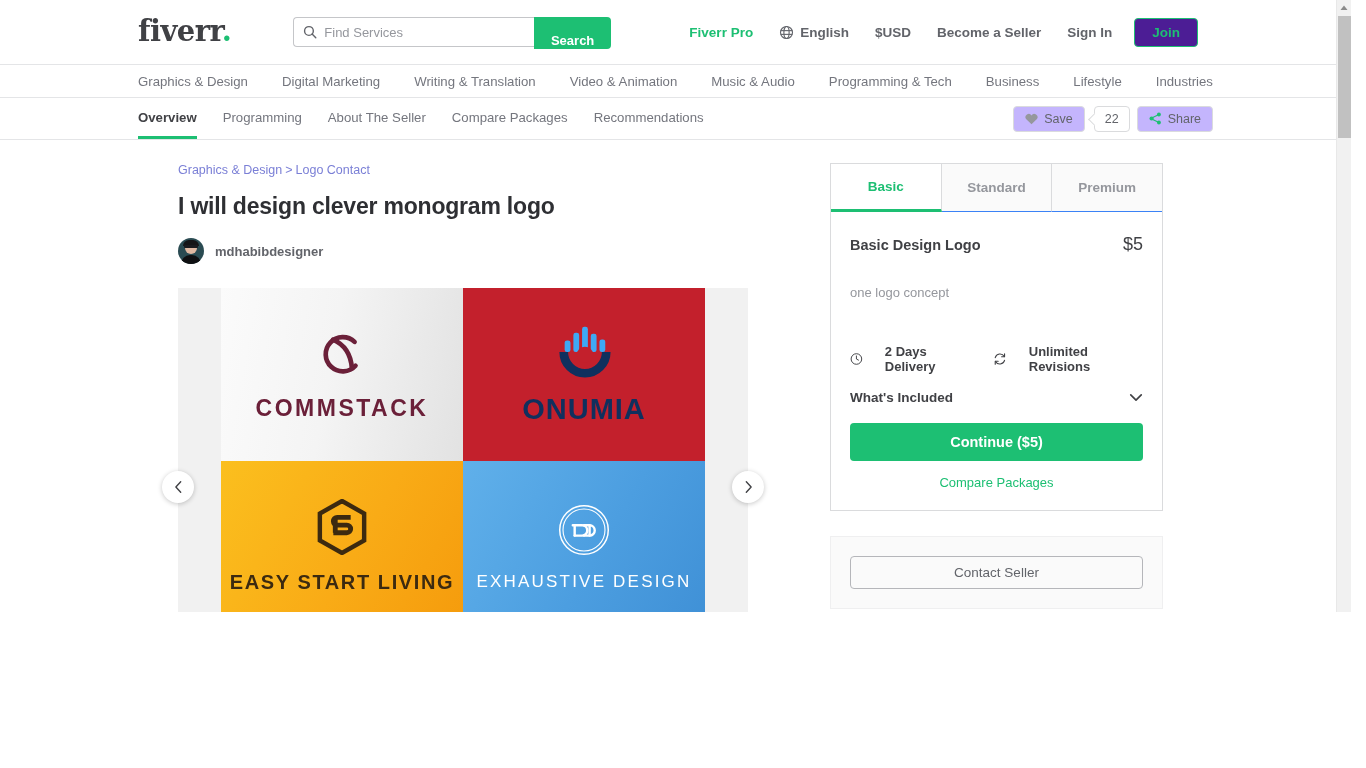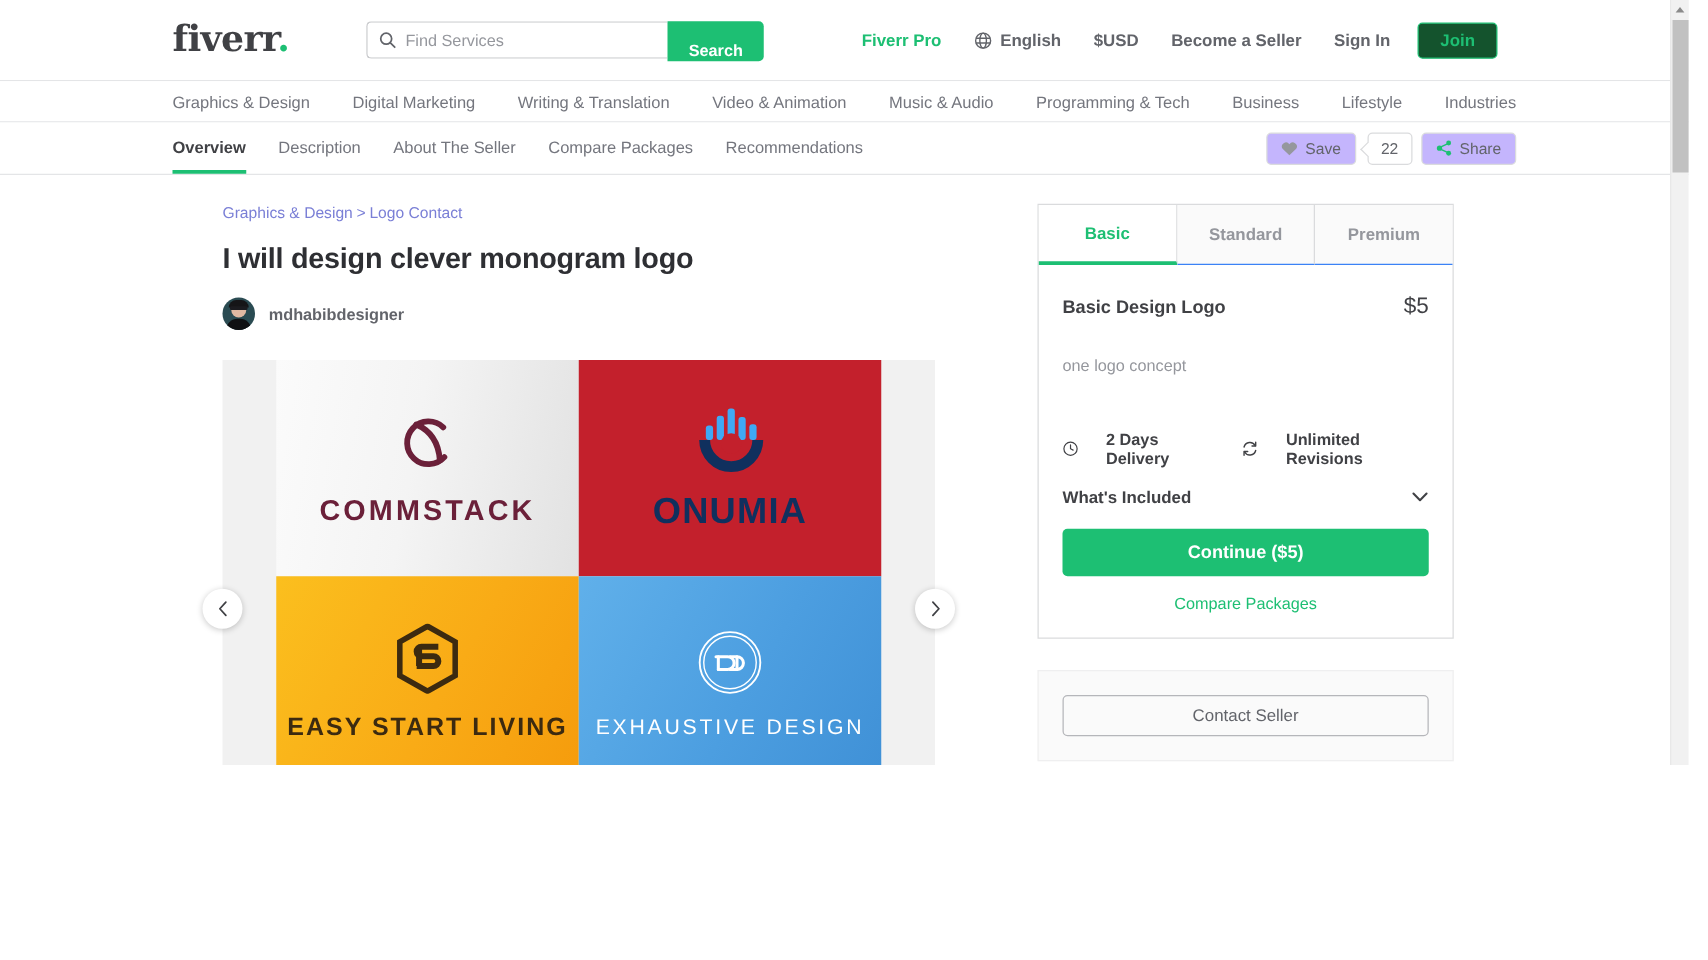--- a/index.html
+++ b/index.html
@@ -89,21 +89,21 @@
     white-space: nowrap;
   }
   .hr-item.pro { color: #1dbf73; }
   .hr-lang { display: flex; align-items: center; margin-left: 26px; cursor: pointer; }
   .hr-lang svg { margin-right: 6px; }
   .hr-lang span { color: #62646a; font-size: 13.5px; font-weight: 600; }
   .join-btn {
     margin-left: 22px;
     border: 1px solid #1dbf73;
     color: #1dbf73;
-    background: #14532d;
+    background: #4c1d95;
     font-family: "Liberation Sans", sans-serif;
     font-size: 13.5px;
     font-weight: 700;
     padding: 6px 17px;
     border-radius: 4px;
     cursor: pointer;
   }
 
   
   .catnav {
@@ -457,21 +457,21 @@
     <a>Music &amp; Audio</a>
     <a>Programming &amp; Tech</a>
     <a>Business</a>
     <a>Lifestyle</a>
     <a>Industries</a>
   </div>
 
   <div class="tabbar">
     <div class="tabs">
       <div class="tab active">Overview</div>
-      <div class="tab">Description</div>
+      <div class="tab">Programming</div>
       <div class="tab">About The Seller</div>
       <div class="tab">Compare Packages</div>
       <div class="tab">Recommendations</div>
     </div>
     <div class="tab-actions">
       <button class="btn-sm">
         <svg width="13" height="12" viewBox="0 0 16 14">
             <path d="M8 13.5 1.3 7.1A3.9 3.9 0 0 1 8 2.6a3.9 3.9 0 0 1 6.7 4.5L8 13.5Z" fill="#95979d"></path>
           </svg>
         <span>Save</span>

